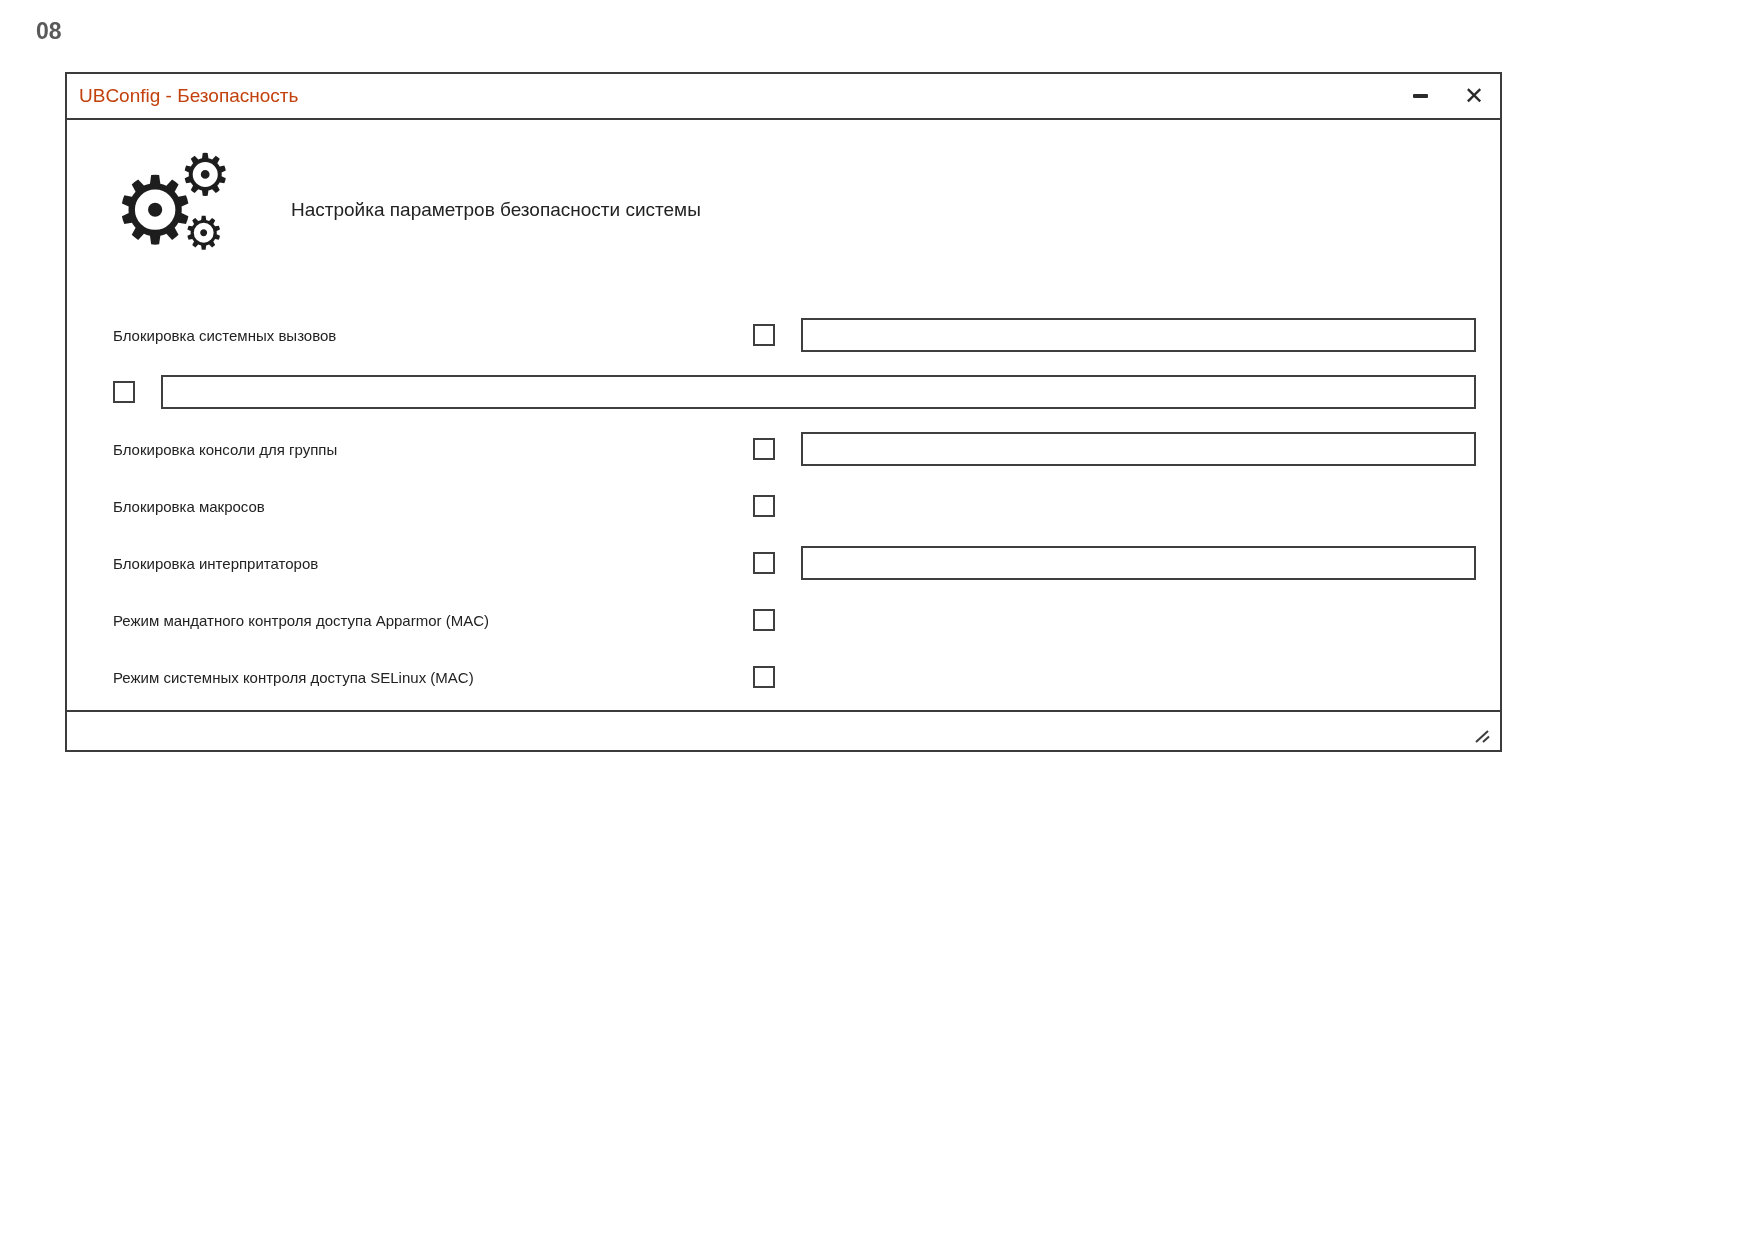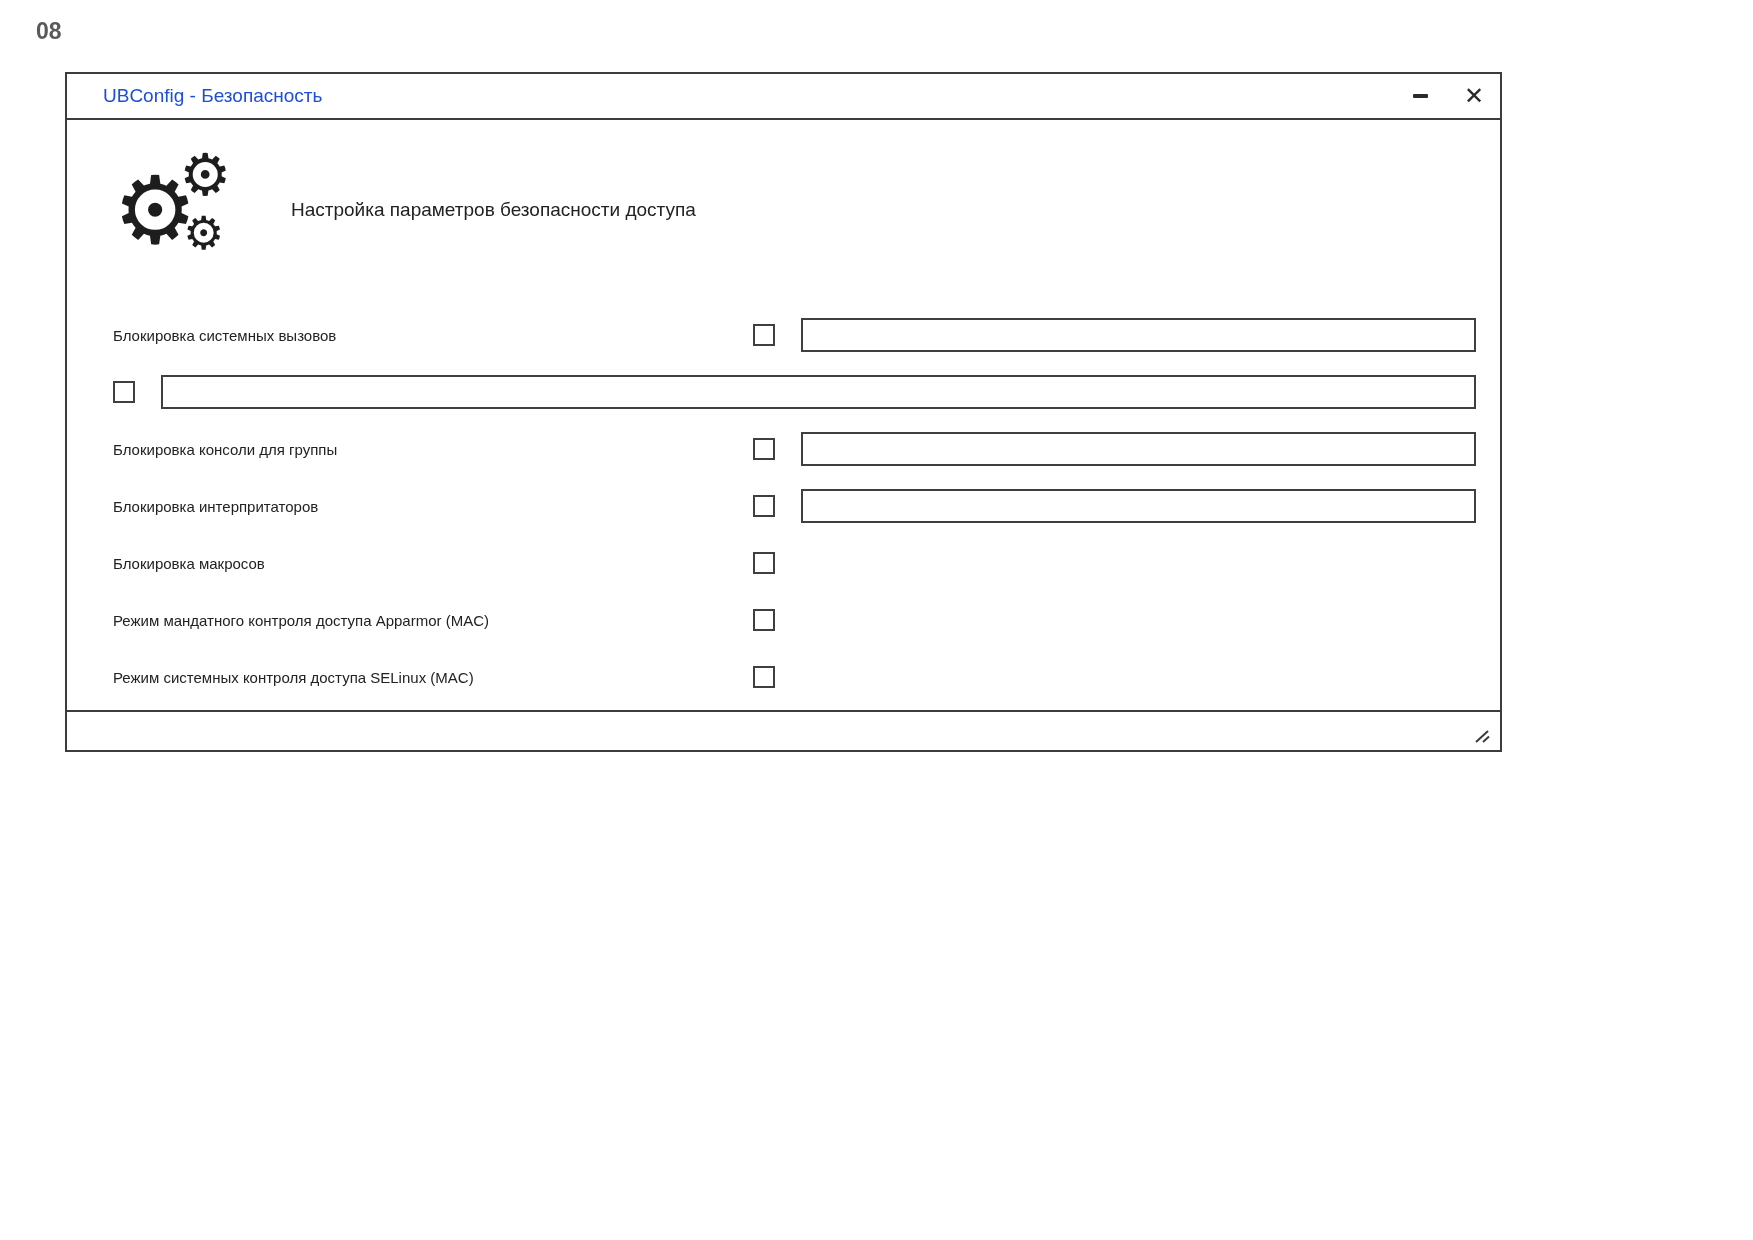--- a/index.html
+++ b/index.html
@@ -35,22 +35,21 @@
     height: 46px;
     display: flex;
     align-items: center;
     justify-content: space-between;
     padding: 0 16px 0 12px;
     border-bottom: 2px solid #3c3c3c;
   }
 
   .titlebar-title {
     font-size: 19px;
-    color: #1d4ed8;
-    margin-left: 24px;
+    color: #c2410c;
   }
 
   .window-controls {
     display: flex;
     align-items: center;
     gap: 34px;
   }
 
   .minimize-btn {
     width: 18px;
@@ -188,21 +187,21 @@
   </div>
 
   <div class="content">
 
     <div class="header-block">
       <span class="gears-icon">
         <span class="gear gear-big">⚙</span>
         <span class="gear gear-medium">⚙</span>
         <span class="gear gear-small">⚙</span>
       </span>
-      <span class="header-caption">Настройка параметров безопасности доступа</span>
+      <span class="header-caption">Настройка параметров безопасности системы</span>
     </div>
 
     <div class="settings-rows">
 
       <div class="settings-row">
         <span class="row-label">Блокировка системных вызовов</span>
         <span class="row-checkbox"></span>
         <input class="row-input" type="text" value="" style="">
       </div>
 
@@ -211,28 +210,28 @@
         <input class="row-input" type="text" value="" style="">
       </div>
 
       <div class="settings-row">
         <span class="row-label">Блокировка консоли для группы</span>
         <span class="row-checkbox"></span>
         <input class="row-input" type="text" value="" style="">
       </div>
 
       <div class="settings-row">
+        <span class="row-label">Блокировка макросов</span>
+        <span class="row-checkbox"></span>
+      </div>
+
+      <div class="settings-row">
         <span class="row-label">Блокировка интерпритаторов</span>
         <span class="row-checkbox"></span>
         <input class="row-input" type="text" value="" style="">
-      </div>
-
-      <div class="settings-row">
-        <span class="row-label">Блокировка макросов</span>
-        <span class="row-checkbox"></span>
       </div>
 
       <div class="settings-row">
         <span class="row-label">Режим мандатного контроля доступа Apparmor (MAC)</span>
         <span class="row-checkbox"></span>
       </div>
 
       <div class="settings-row">
         <span class="row-label">Режим системных контроля доступа SELinux (MAC)</span>
         <span class="row-checkbox"></span>

